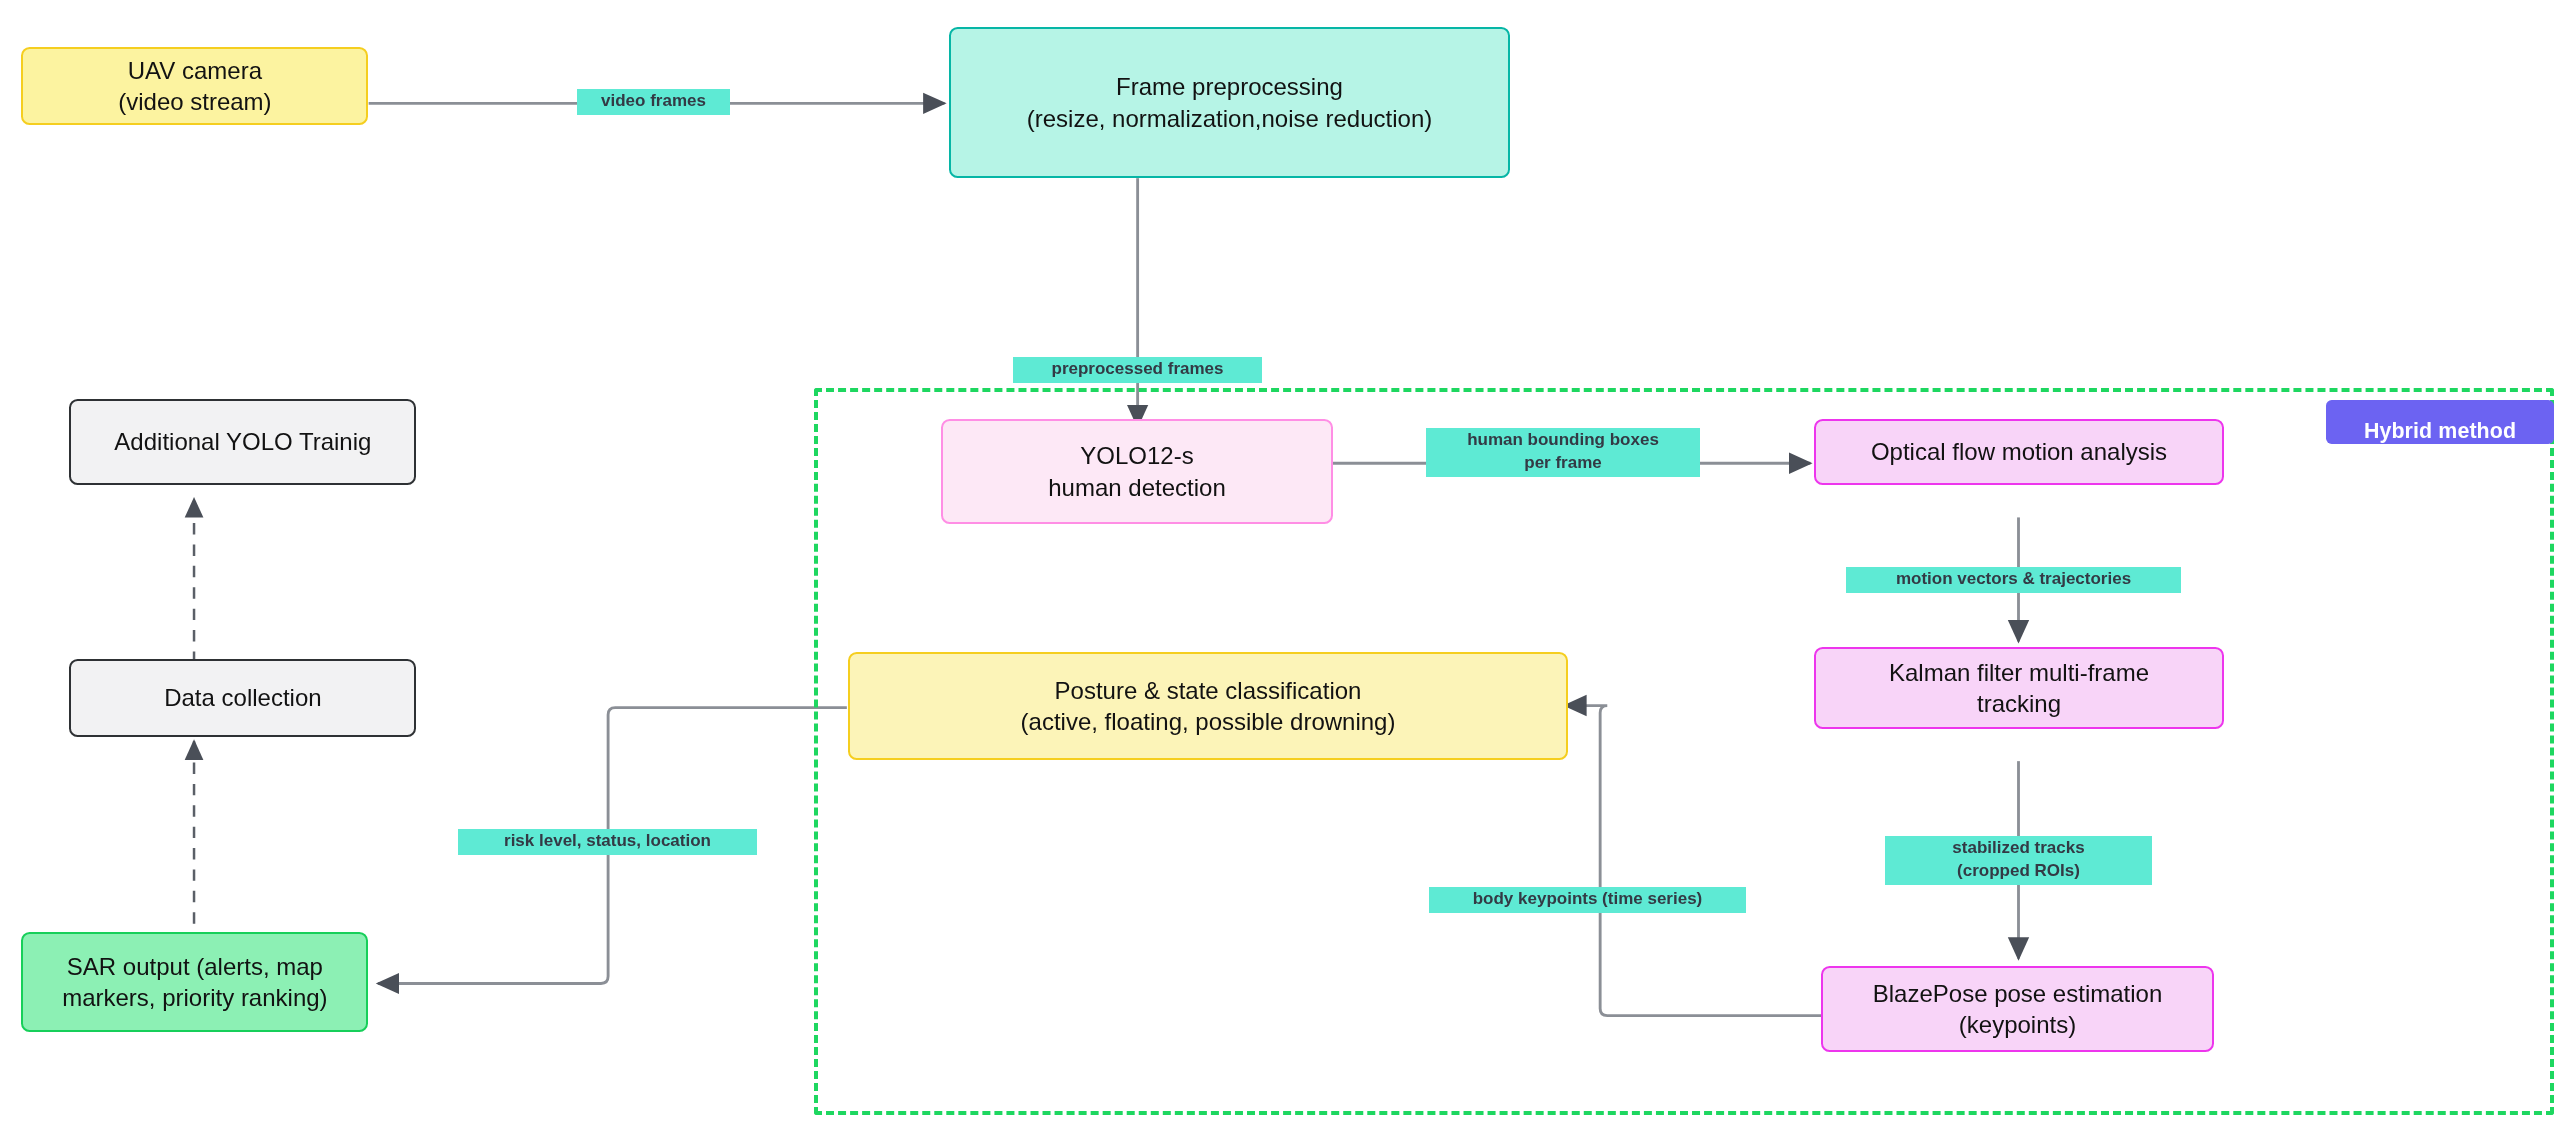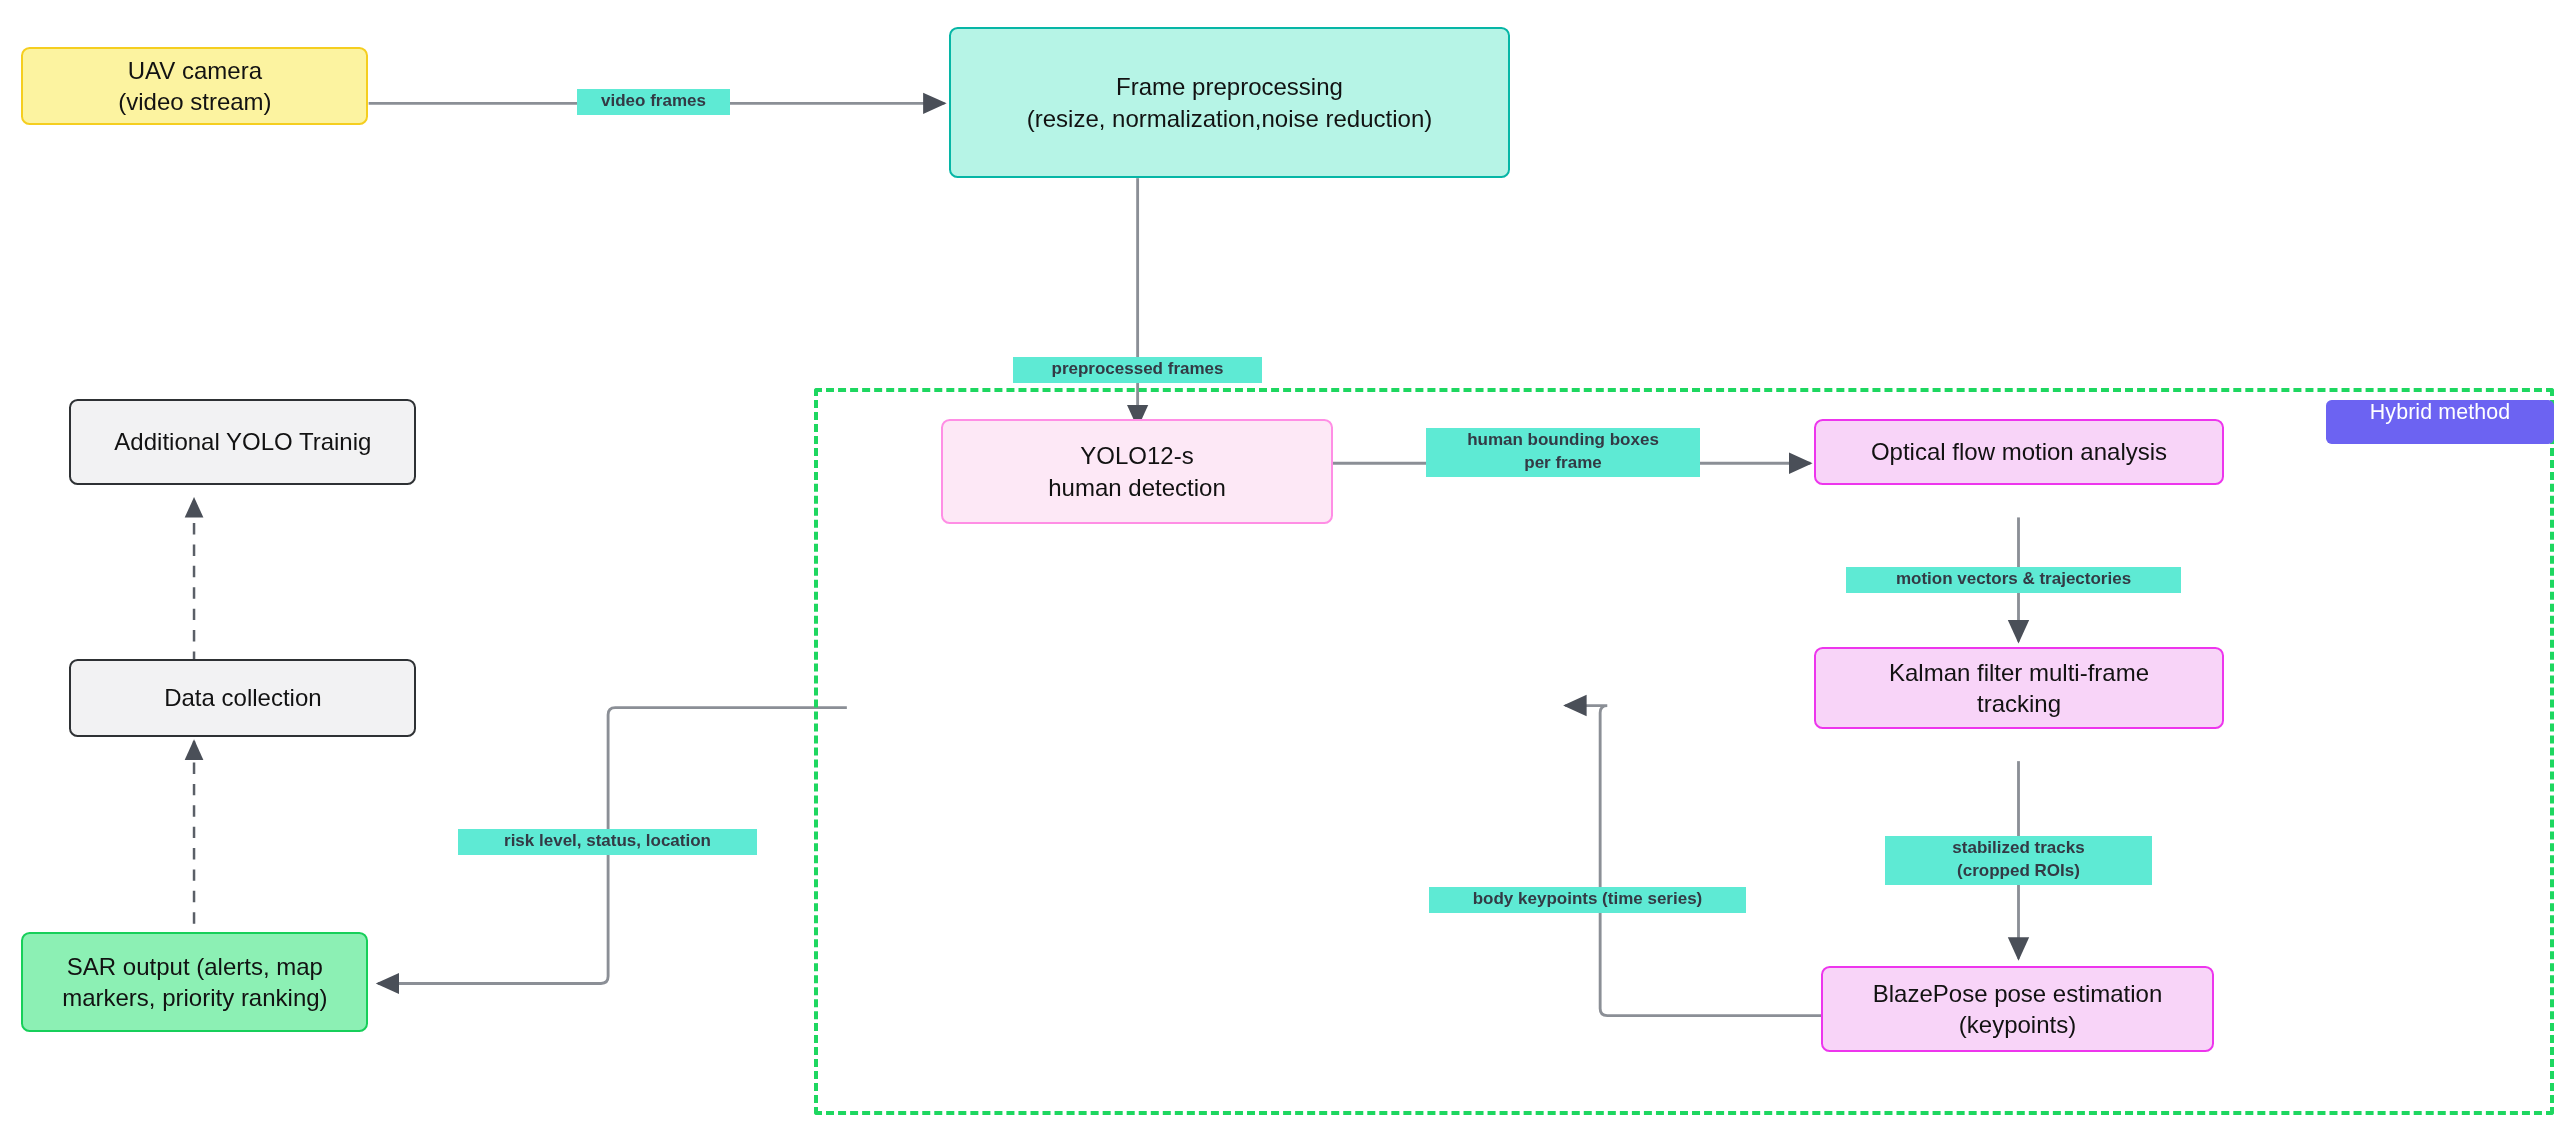--- a/index.html
+++ b/index.html
@@ -29,22 +29,22 @@
 
   
   #hybrid-container{
     position:absolute;left:814px;top:388px;width:1740px;height:727px;
     border:4.3px dashed #1ED760;border-radius:2.9px;box-sizing:border-box;
     background:transparent;
   }
   #hybrid-badge{
     position:absolute;left:2326px;top:400px;width:228px;height:44px;
     background:#6C63F2;border-radius:5.7px;color:#ffffff;
-    display:flex;align-items:flex-start;justify-content:center;
-    font-size:21.4px;font-weight:normal;letter-spacing:0.1px;box-sizing:border-box;
+    display:flex;align-items:flex-end;justify-content:center;
+    font-size:21.4px;font-weight:bold;letter-spacing:0.1px;box-sizing:border-box;
   }
 
   .edge-label{
     position:absolute;color:#333A45;font-size:17px;font-weight:bold;
     text-align:center;line-height:1.35;white-space:pre-line;
     background:#5eead4;padding:1.4px 7.1px;box-sizing:border-box;
   }
 </style>
 </head>
 <body>
@@ -126,20 +126,24 @@
   <div class="node n-pinkD" style="left:1814px;top:647px;width:410px;height:82px;">
     <span class="ln">Kalman filter multi-frame</span>
     <span class="ln">tracking</span>
   </div>
 
   <div class="node n-pinkD" style="left:1821px;top:966px;width:393px;height:86px;">
     <span class="ln">BlazePose pose estimation</span>
     <span class="ln">(keypoints)</span>
   </div>
 
+  <div class="node n-yellow2" style="left:848px;top:652px;width:720px;height:108px;">
+    <span class="ln">Posture &amp; state classification</span>
+    <span class="ln">(active, floating, possible drowning)</span>
+  </div>
 
   <div class="edge-label" style="left:577px;top:89px;width:153px;">video frames</div>
 
   <div class="edge-label" style="left:1013px;top:314px;width:249px;margin-top:43px;">preprocessed frames</div>
 
   <div class="edge-label" style="left:1426px;top:428px;width:274px;">human bounding boxes
 per frame</div>
 
   <div class="edge-label" style="left:1846px;top:567px;width:335px;">motion vectors &amp; trajectories</div>
 

